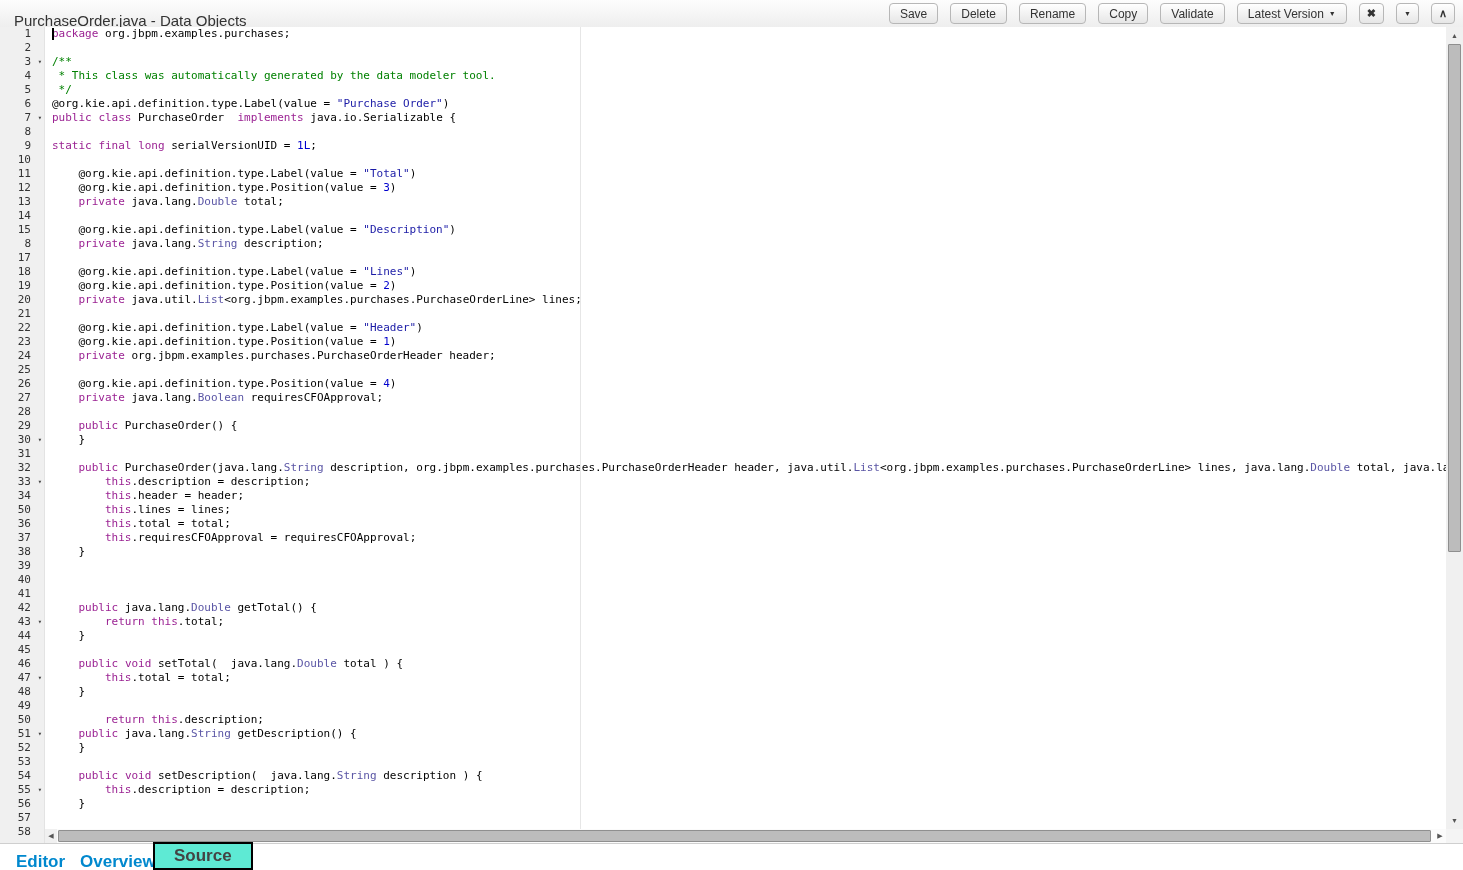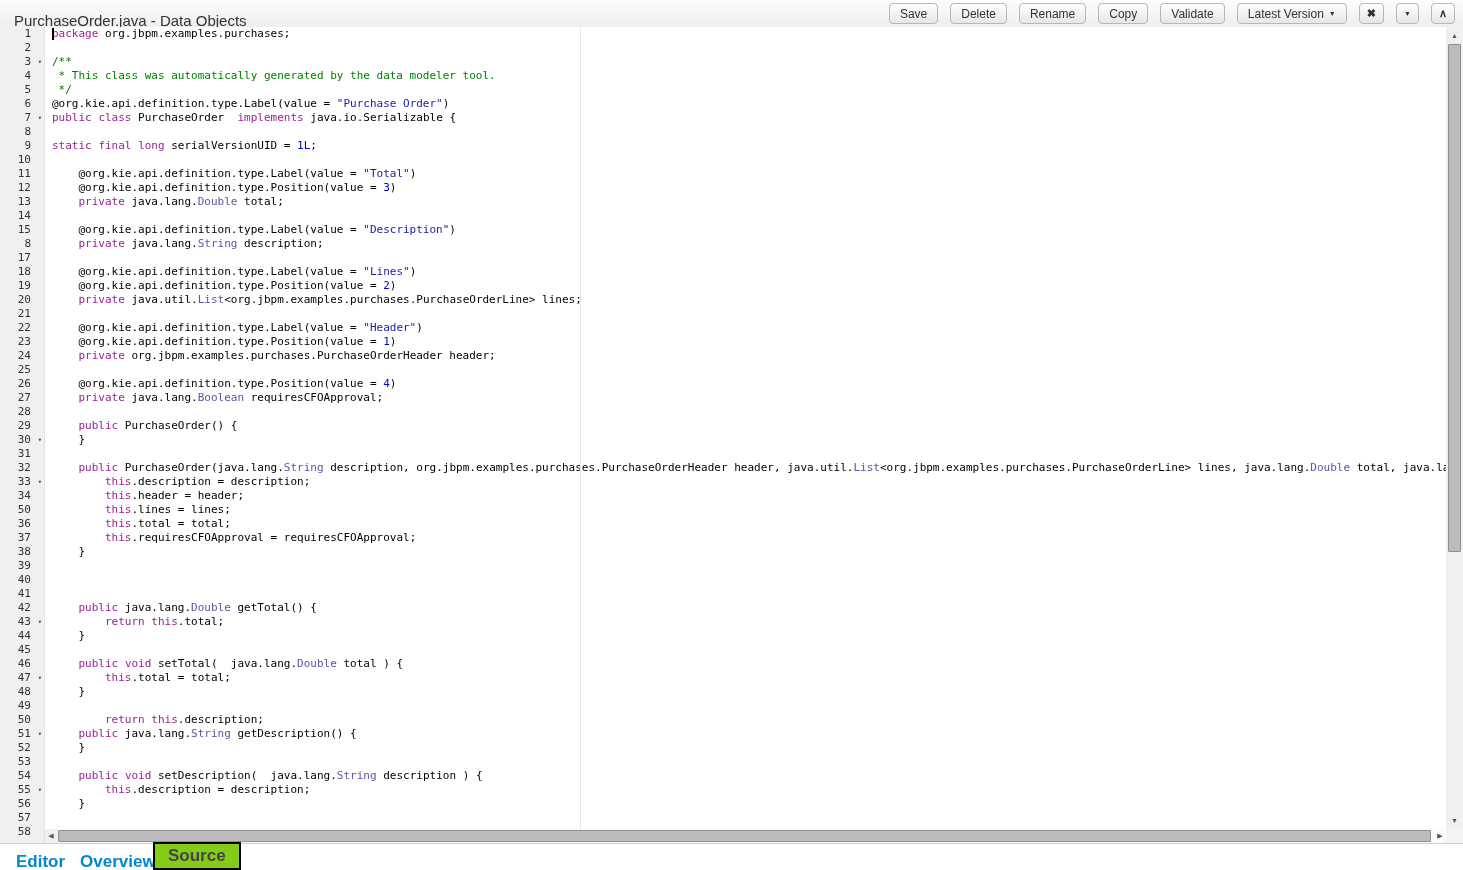--- a/index.html
+++ b/index.html
@@ -70,22 +70,22 @@
     background:#ffffff; border-top:1px solid #cfcfcf; z-index:5;
   }
   .tab-link {
     position:absolute; top:8px; font-size:17px; color:#0088ce;
     text-decoration:none; cursor:pointer;font-weight:bold;
   }
   .tab-editor { left:16px; }
   .tab-overview { left:80px; }
   .src-box {
     position:absolute; left:153px; top:-2px; height:28px;
-    border:2px solid #000; padding:0 13px; display:flex; align-items:center;
-    background:#84cc16; cursor:pointer;
+    border:2px solid #000; padding:0 19px; display:flex; align-items:center;
+    background:#5eead4; cursor:pointer;
   }
   .src-box .tab-source { position:static; color:#444; }
 </style>
 </head>
 <body>
 
 <div class="app">
 
   <header class="titlebar">
     <h1 class="page-title">PurchaseOrder.java - Data Objects</h1>

